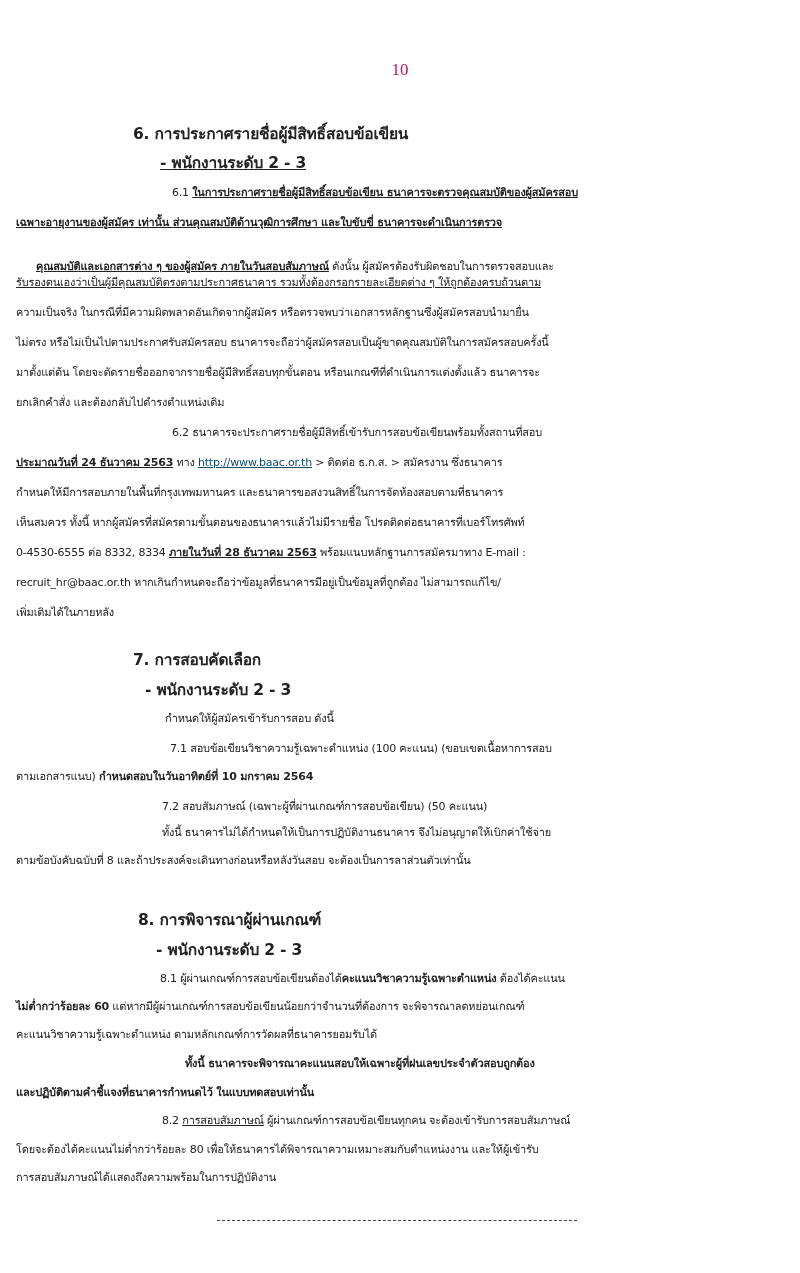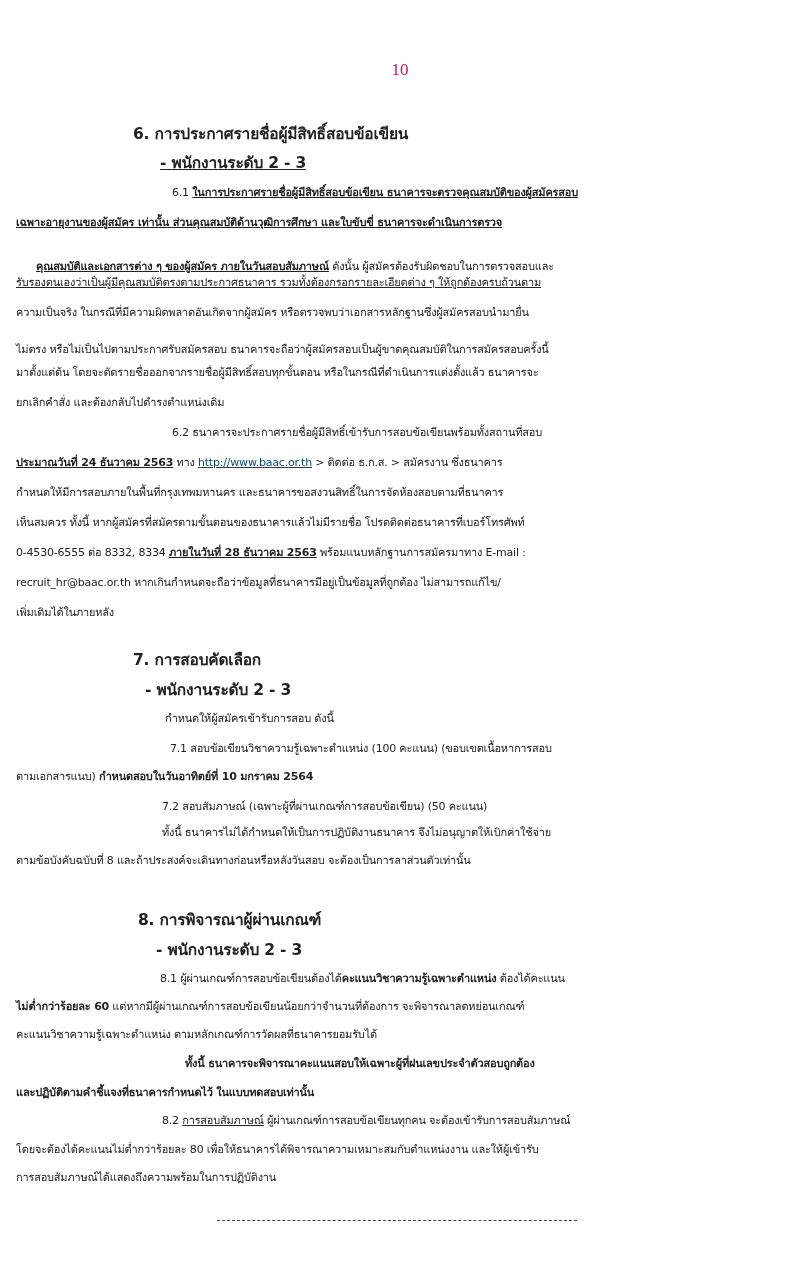--- a/index.html
+++ b/index.html
@@ -26,22 +26,22 @@
 </div>
 <div class="line" style="top:183px;left:172px;">
   <span>6.1 </span><span class="b u">ในการประกาศรายชื่อผู้มีสิทธิ์สอบข้อเขียน ธนาคารจะตรวจคุณสมบัติของผู้สมัครสอบ</span>
 </div>
 <div class="line b u" style="top:213px;left:16px;">เฉพาะอายุงานของผู้สมัคร เท่านั้น ส่วนคุณสมบัติด้านวุฒิการศึกษา และใบขับขี่ ธนาคารจะดำเนินการตรวจ</div>
 <div class="line" style="top:257px;left:16px;margin-left:20px;">
   <span class="b u">คุณสมบัติและเอกสารต่าง ๆ ของผู้สมัคร ภายในวันสอบสัมภาษณ์</span><span> ดังนั้น ผู้สมัครต้องรับผิดชอบในการตรวจสอบและ</span>
 </div>
 <div class="line" style="top:273px;left:16px;text-decoration:underline;">รับรองตนเองว่าเป็นผู้มีคุณสมบัติตรงตามประกาศธนาคาร รวมทั้งต้องกรอกรายละเอียดต่าง ๆ ให้ถูกต้องครบถ้วนตาม</div>
 <div class="line" style="top:303px;left:16px;">ความเป็นจริง ในกรณีที่มีความผิดพลาดอันเกิดจากผู้สมัคร หรือตรวจพบว่าเอกสารหลักฐานซึ่งผู้สมัครสอบนำมายื่น</div>
-<div class="line" style="top:333px;left:16px;margin-top:7px;">ไม่ตรง หรือไม่เป็นไปตามประกาศรับสมัครสอบ ธนาคารจะถือว่าผู้สมัครสอบเป็นผู้ขาดคุณสมบัติในการสมัครสอบครั้งนี้</div>
-<div class="line" style="top:363px;left:16px;">มาตั้งแต่ต้น โดยจะตัดรายชื่อออกจากรายชื่อผู้มีสิทธิ์สอบทุกขั้นตอน หรือในกรณีที่ดำเนินการแต่งตั้งแล้ว ธนาคารจะ</div>
+<div class="line" style="top:333px;left:16px;">ไม่ตรง หรือไม่เป็นไปตามประกาศรับสมัครสอบ ธนาคารจะถือว่าผู้สมัครสอบเป็นผู้ขาดคุณสมบัติในการสมัครสอบครั้งนี้</div>
+<div class="line" style="top:363px;left:16px;">มาตั้งแต่ต้น โดยจะตัดรายชื่อออกจากรายชื่อผู้มีสิทธิ์สอบทุกขั้นตอน หรือนเกณฑีที่ดำเนินการแต่งตั้งแล้ว ธนาคารจะ</div>
 <div class="line" style="top:393px;left:16px;">ยกเลิกคำสั่ง และต้องกลับไปดำรงตำแหน่งเดิม</div>
 
 <div class="line" style="top:423px;left:172px;">6.2 ธนาคารจะประกาศรายชื่อผู้มีสิทธิ์เข้ารับการสอบข้อเขียนพร้อมทั้งสถานที่สอบ</div>
 <div class="line" style="top:453px;left:16px;">
   <span class="b u">ประมาณวันที่ 24 ธันวาคม 2563</span><span> ทาง </span><a class="link">http://www.baac.or.th</a><span> &gt; ติดต่อ ธ.ก.ส. &gt; สมัครงาน ซึ่งธนาคาร</span>
 </div>
 <div class="line" style="top:483px;left:16px;">กำหนดให้มีการสอบภายในพื้นที่กรุงเทพมหานคร และธนาคารขอสงวนสิทธิ์ในการจัดห้องสอบตามที่ธนาคาร</div>
 <div class="line" style="top:513px;left:16px;">เห็นสมควร ทั้งนี้ หากผู้สมัครที่สมัครตามขั้นตอนของธนาคารแล้วไม่มีรายชื่อ โปรดติดต่อธนาคารที่เบอร์โทรศัพท์</div>
 <div class="line" style="top:543px;left:16px;">
   <span>0-4530-6555 ต่อ 8332, 8334 </span><span class="b u">ภายในวันที่ 28 ธันวาคม 2563</span><span> พร้อมแนบหลักฐานการสมัครมาทาง E-mail :</span>

